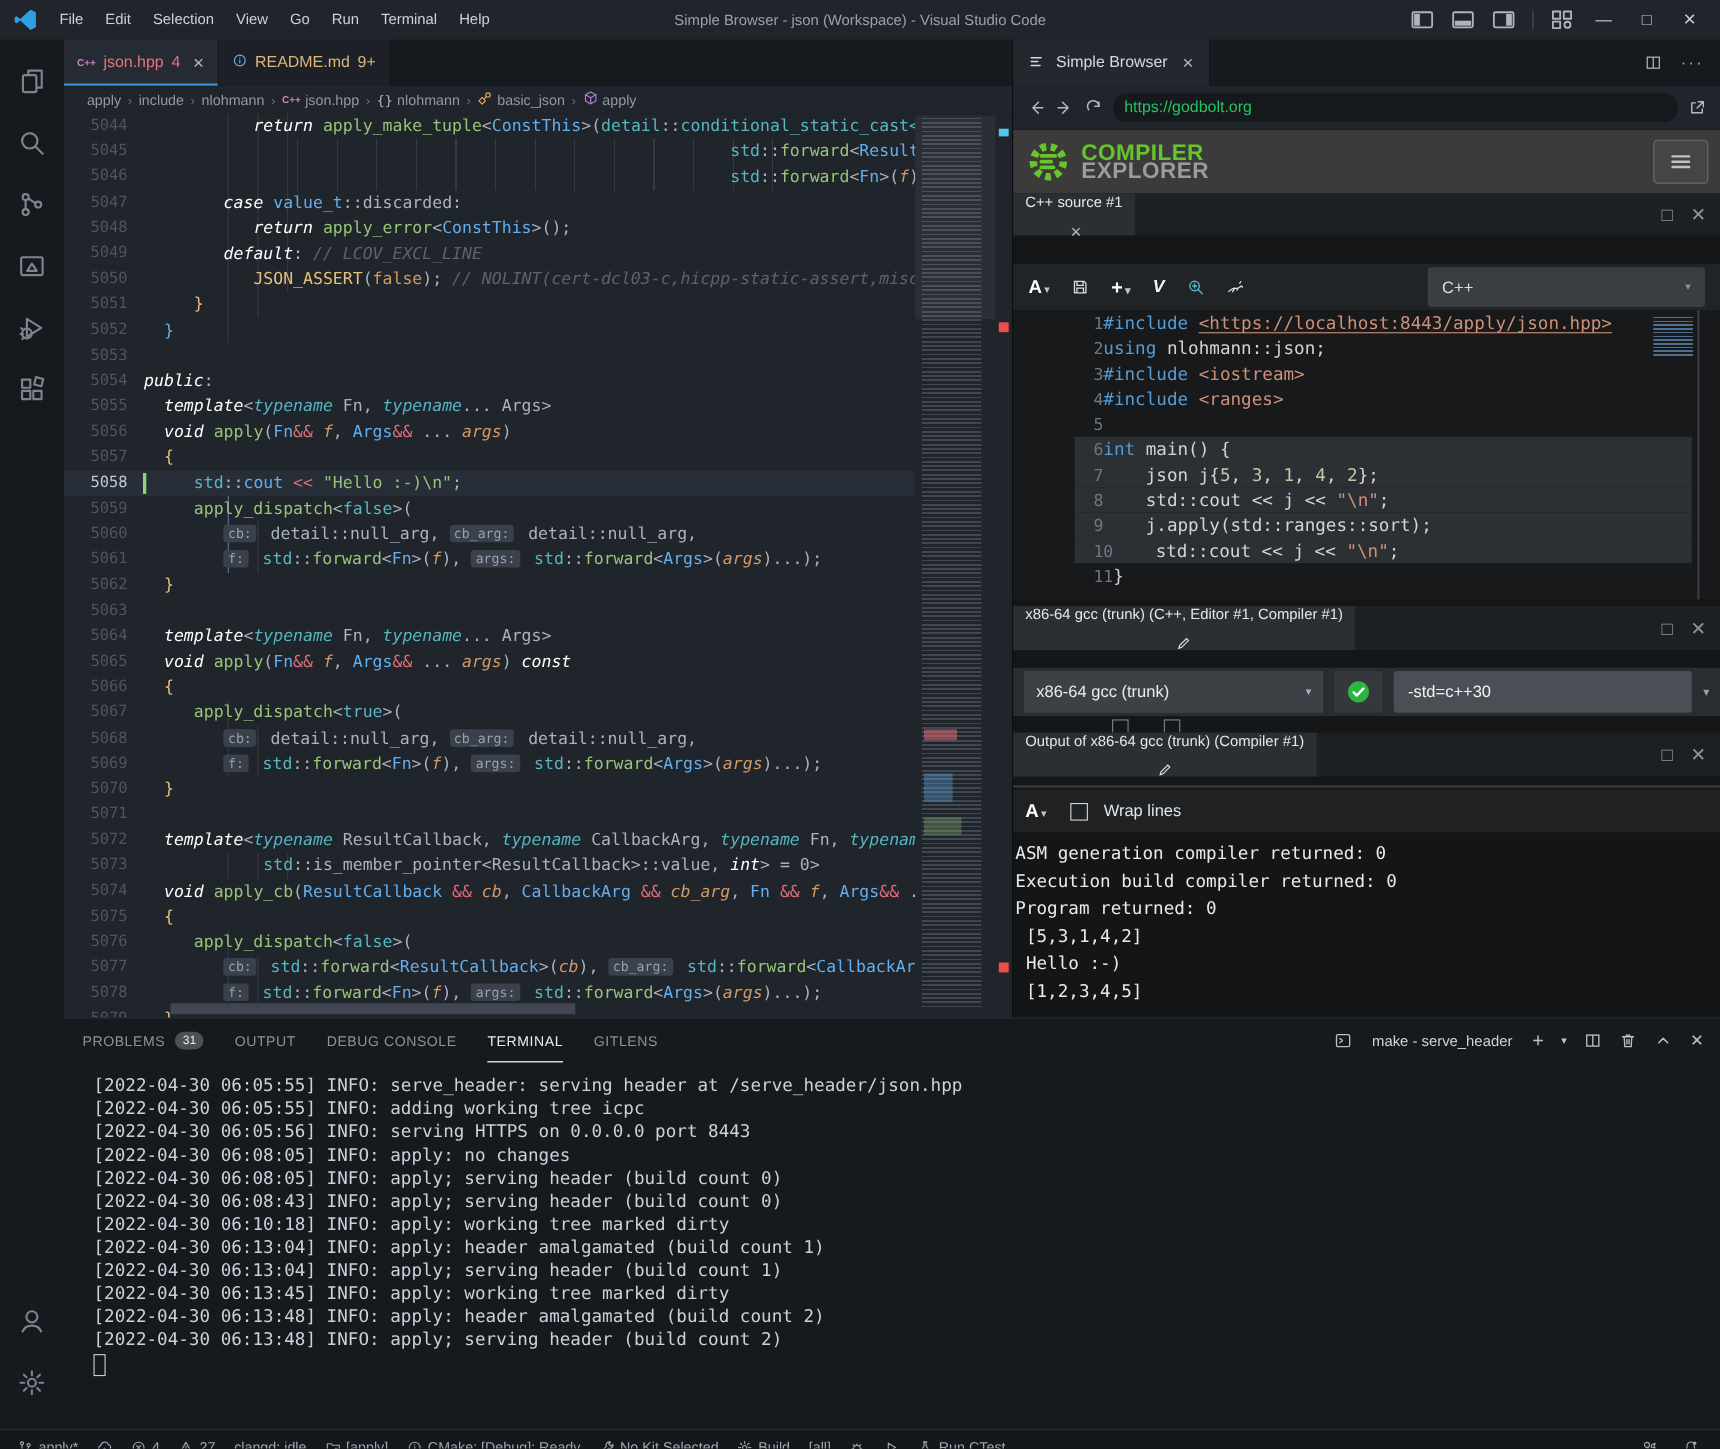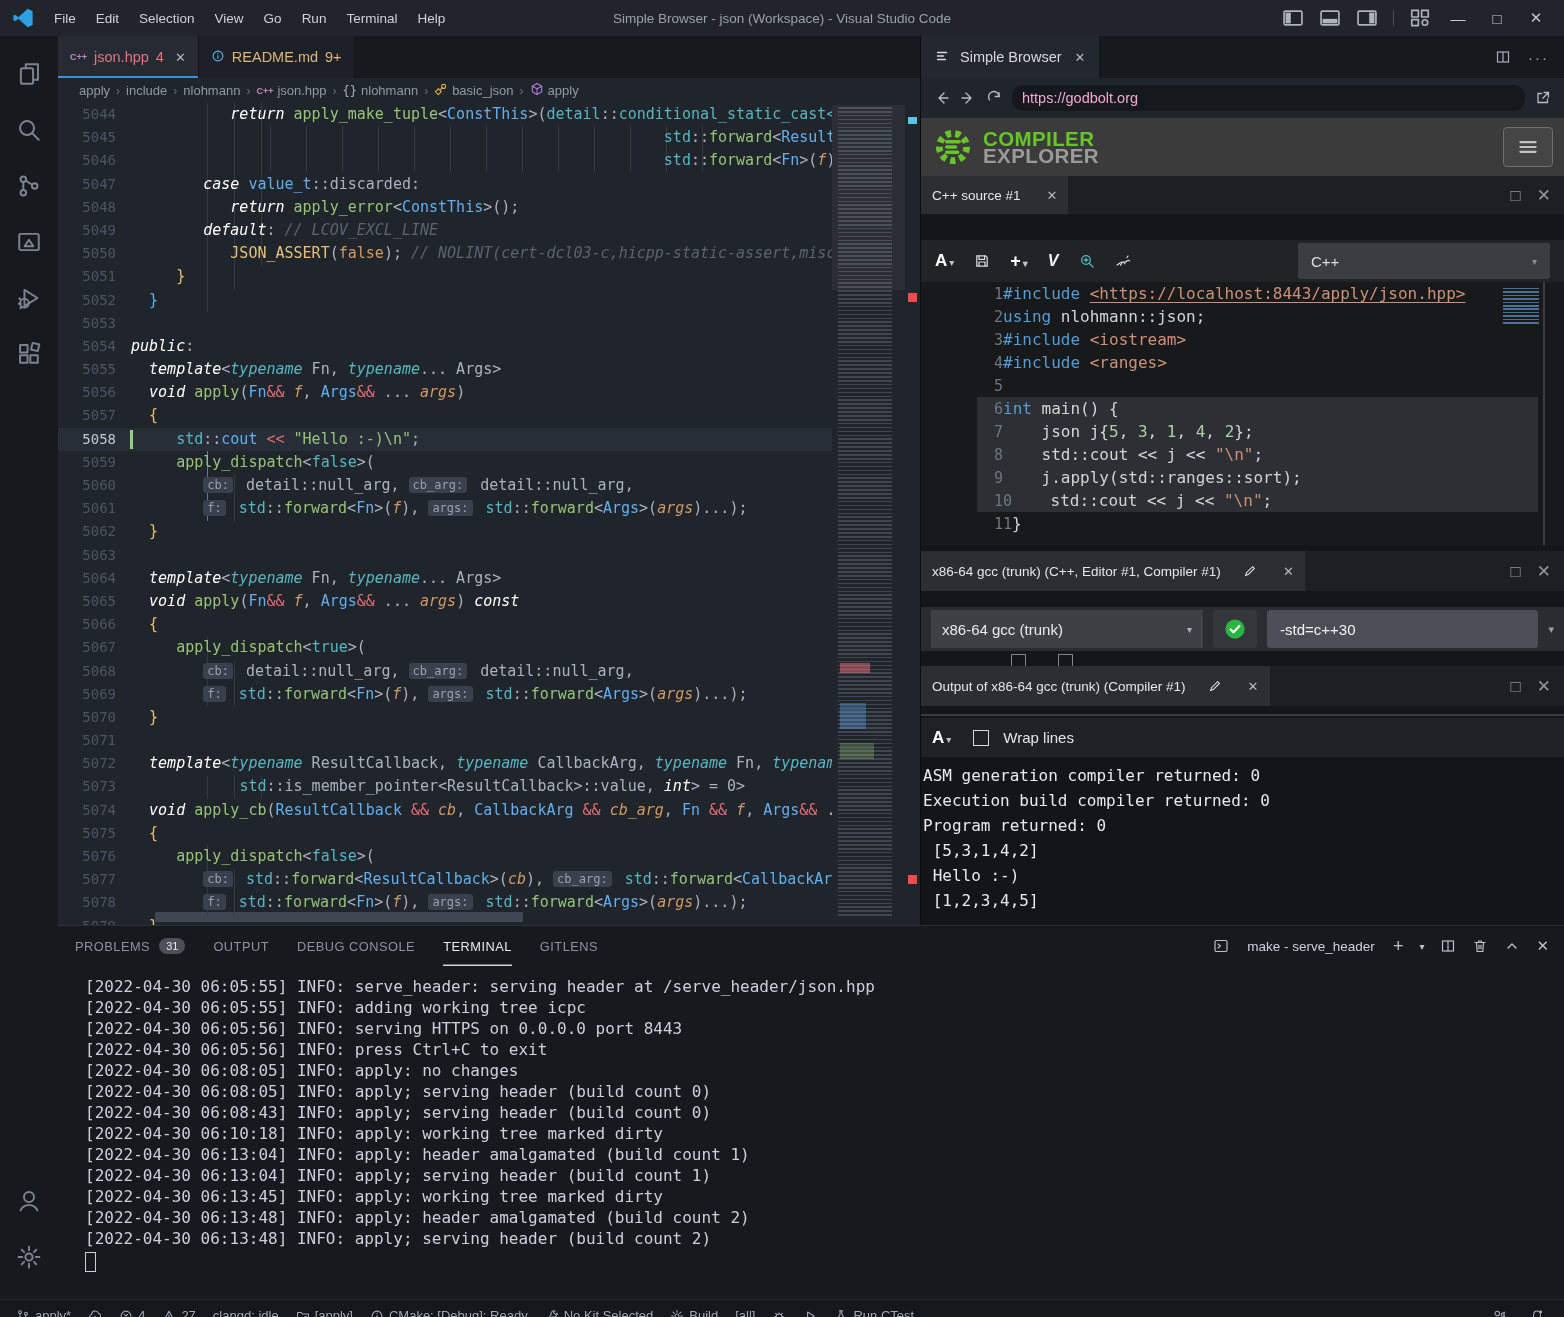--- a/index.html
+++ b/index.html
@@ -66,28 +66,28 @@
   .rmark{position:absolute;left:3px;width:9px;}
   #hscroll{position:absolute;left:97px;bottom:3px;width:368px;height:10px;background:#49505c;opacity:.8;}
 
   
   #browser{position:absolute;left:920px;top:36px;width:644px;height:889px;background:#141618;border-left:1px solid #0b0d10;box-sizing:border-box;}
   #btabrow{height:42px;background:#16191e;display:flex;align-items:center;gap:36px;}
   #btab{height:42px;display:flex;align-items:center;gap:9px;background:#23272e;padding:0 14px;font-size:14.5px;color:#d6dade;border-right:1px solid #121519;box-sizing:border-box;}
   #brow-icons{margin-left:auto;display:flex;align-items:center;gap:17px;padding-right:15px;color:#a6adb5;}
   #urlrow{height:40px;background:#20242b;display:flex;align-items:center;gap:10px;padding:0 13px;box-sizing:border-box;}
   #urlrow .navic{color:#b4bac2;}
-  #urlfield{flex:1;height:26px;background:#15181d;border-radius:12px;color:#f9a8d4;font-size:14.5px;display:flex;align-items:center;padding:0 10px;}
+  #urlfield{flex:1;height:26px;background:#15181d;border-radius:12px;color:#22c55e;font-size:14.5px;display:flex;align-items:center;padding:0 10px;}
   #page{position:absolute;left:0;top:82px;right:0;bottom:0;background:#141618;overflow:hidden;}
   #ce-head{position:absolute;left:0;top:0;right:0;height:58px;background:#3b3b3b;display:flex;align-items:center;padding:0 11px;box-sizing:border-box;}
   #ce-logotxt{margin-left:9px;font-weight:bold;font-size:20.5px;line-height:17.5px;letter-spacing:.4px;}
   #ce-logotxt .l1{color:#67c52a}#ce-logotxt .l2{color:#9b9b9b}
   #burger{margin-left:auto;width:48px;height:38px;border:1px solid #6e6e6e;border-radius:4px;background:#454545;display:flex;align-items:center;justify-content:center;color:#c2c2c2;}
   .pane-tabs{position:absolute;left:0;right:0;background:#1d2022;display:flex;align-items:center;}
-  .ptab{height:100%;background:#2c2f31;display:flex;align-items:center;gap:22px;padding:0 11px;font-size:13.5px;color:#e4e6e8;white-space:nowrap;}
+  .ptab{height:100%;background:#2c2f31;display:flex;align-items:center;gap:12px;padding:0 11px;font-size:13.5px;color:#e4e6e8;white-space:nowrap;flex-direction:column;}
   .pane-ctrl{margin-left:auto;display:flex;align-items:center;gap:16px;padding-right:13px;color:#90959a;}
   .pglyph{font-size:17px;line-height:1;}
   #src-toolbar{position:absolute;left:0;right:0;top:122px;height:42px;background:#212427;display:flex;align-items:center;gap:20px;padding:0 14px;box-sizing:border-box;color:#dcdee0;}
   .tbA{font-weight:bold;font-size:17px;color:#fff;}
   .caret{font-size:10px;color:#bfc3c7;margin-left:2px;}
   .tbV{font-weight:bold;font-style:italic;font-size:16px;color:#f2f3f4;}
   #langsel{margin-left:auto;width:252px;height:36px;background:#3a3e42;border-radius:3px;display:flex;align-items:center;padding:0 13px;font-size:15px;color:#dcdee0;box-sizing:border-box;}
   #langsel .caret{margin-left:auto;color:#8a9096;}
   #mcode{position:absolute;left:0;right:0;top:164px;height:263px;background:#17191b;overflow:hidden;font-family:"DejaVu Sans Mono",monospace;font-size:16px;}
   .ml{position:relative;height:23px;line-height:23px;white-space:pre;padding-left:73px;}
@@ -622,21 +622,20 @@
               <path d="M4 10l4-4 4 4"></path>
             </svg>
           </span>
         <span style="font-size:15px;">✕</span>
       </div>
     </div>
     <div id="term">
         <div class="tl">[2022-04-30 06:05:55] INFO: serve_header: serving header at /serve_header/json.hpp</div>
         <div class="tl">[2022-04-30 06:05:55] INFO: adding working tree icpc</div>
         <div class="tl">[2022-04-30 06:05:56] INFO: serving HTTPS on 0.0.0.0 port 8443</div>
-        <div class="tl">[2022-04-30 06:05:56] INFO: press Ctrl+C to exit</div>
         <div class="tl">[2022-04-30 06:08:05] INFO: apply: no changes</div>
         <div class="tl">[2022-04-30 06:08:05] INFO: apply; serving header (build count 0)</div>
         <div class="tl">[2022-04-30 06:08:43] INFO: apply; serving header (build count 0)</div>
         <div class="tl">[2022-04-30 06:10:18] INFO: apply: working tree marked dirty</div>
         <div class="tl">[2022-04-30 06:13:04] INFO: apply: header amalgamated (build count 1)</div>
         <div class="tl">[2022-04-30 06:13:04] INFO: apply; serving header (build count 1)</div>
         <div class="tl">[2022-04-30 06:13:45] INFO: apply: working tree marked dirty</div>
         <div class="tl">[2022-04-30 06:13:48] INFO: apply: header amalgamated (build count 2)</div>
         <div class="tl">[2022-04-30 06:13:48] INFO: apply; serving header (build count 2)</div>
         <div id="tcur"></div>

